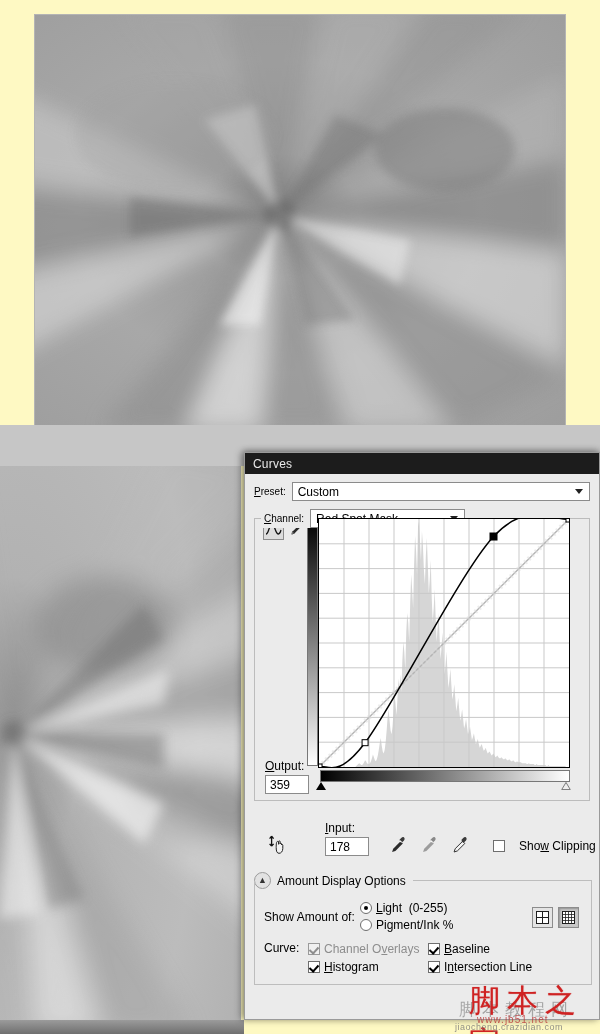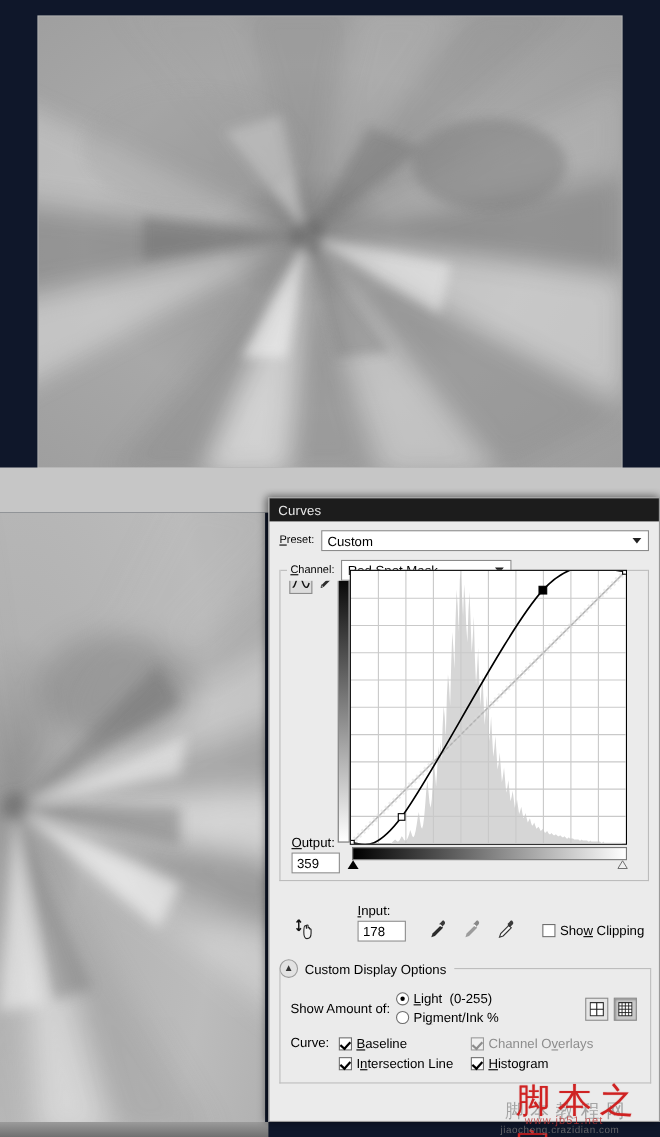--- a/index.html
+++ b/index.html
@@ -5,21 +5,21 @@
   html,body{margin:0;padding:0;}
   body{
     width:600px;height:1034px;
     background:#c8c8c8;
     font-family:"Liberation Sans", sans-serif;
     font-size:12px;
     color:#000;
     overflow:hidden;
     position:relative;
   }
-  .canvas-root{position:absolute;inset:0;background:#0f172a;}
+  .canvas-root{position:absolute;inset:0;background:#fef9c3;}
 
   
   .doc-top{
     position:absolute;left:35px;top:15px;width:530px;height:410px;
     overflow:hidden;
     box-shadow:0 0 0 1px #b4b4b4;
     background:#9a9a9a;
   }
   .doc-bottom{
     position:absolute;left:0px;top:466px;width:241px;height:568px;
@@ -445,29 +445,29 @@
         <path d="M10.6 6.3 L3.2 13.7 L2.1 17 L5.4 15.9 L12.8 8.5 Z" fill="#9c9c9c"></path>
         <path d="M9.9 5.6 L11.6 7.3" stroke="#fff" stroke-width="1.2"></path>
       </svg>
       <svg width="19" height="19" viewBox="0 0 19 19">
         <path d="M13.8 2.3 C14.9 3.4 14.9 4.6 13.8 5.7 L11.9 7.6 L9.3 5 L11.2 3.1 C12.3 2 13 1.5 13.8 2.3 Z" fill="#3a3a3a"></path>
         <path d="M10.6 6.3 L3.2 13.7 L2.1 17 L5.4 15.9 L12.8 8.5 Z" fill="#f4f4f4" stroke="#333" stroke-width="1"></path>
         <path d="M9.9 5.6 L11.6 7.3" stroke="#333" stroke-width="1.2"></path>
       </svg>
     </div>
 
-    <div style="position:absolute;left:248px;top:386px;display:flex;align-items:center;">
+    <div style="position:absolute;left:248px;top:386px;display:flex;align-items:center;gap:10px;">
       <span class="chk"></span>
       <span>Sho<u class="m">w</u> Clipping</span>
     </div>
 
     <div class="cdo" style="left:9px;top:419px;width:338px;">
       <div class="cdo-head">
         <span class="disc">▲</span>
-        <span class="cdo-title">Custom Display Options</span>
+        <span class="cdo-title">Amount Display Options</span>
         <span class="cdo-rule"></span>
       </div>
 
       <div class="cdo-box">
         <div class="amount-row">
           <div class="amount-lbl">Show Amount of:</div>
           <div class="radios">
             <label class="opt">
               <span class="radio on"></span>
               <span><u class="m">L</u>ight&nbsp; (0-255)</span>
@@ -498,38 +498,38 @@
               <line x1="0.5" y1="9.5" x2="12.5" y2="9.5" stroke="#1e1e1e" stroke-width=".8"></line>
             </svg>
           </div>
         </div>
 
         <div class="show-row">
           <div class="show-lbl">Curve:</div>
           <div class="show-cols">
             <div class="show-col">
               <label class="opt">
+                <span class="chk dim on"></span>
+                <span class="dimtxt">Channel O<u class="m">v</u>erlays</span>
+              </label>
+              <label class="opt">
+                <span class="chk on"></span>
+                <span><u class="m">H</u>istogram</span>
+              </label>
+            </div>
+            <div class="show-col">
+              <label class="opt">
                 <span class="chk on"></span>
                 <span><u class="m">B</u>aseline</span>
               </label>
               <label class="opt">
                 <span class="chk on"></span>
                 <span>I<u class="m">n</u>tersection Line</span>
               </label>
             </div>
-            <div class="show-col">
-              <label class="opt">
-                <span class="chk dim on"></span>
-                <span class="dimtxt">Channel O<u class="m">v</u>erlays</span>
-              </label>
-              <label class="opt">
-                <span class="chk on"></span>
-                <span><u class="m">H</u>istogram</span>
-              </label>
-            </div>
           </div>
         </div>
       </div>
     </div>
   </div>
 
   <div class="watermark">
     <div class="wm-cn2">脚本教程网</div>
     <div class="wm-cn">脚本之家</div>
     <div class="wm-url">www.jb51.net</div>

